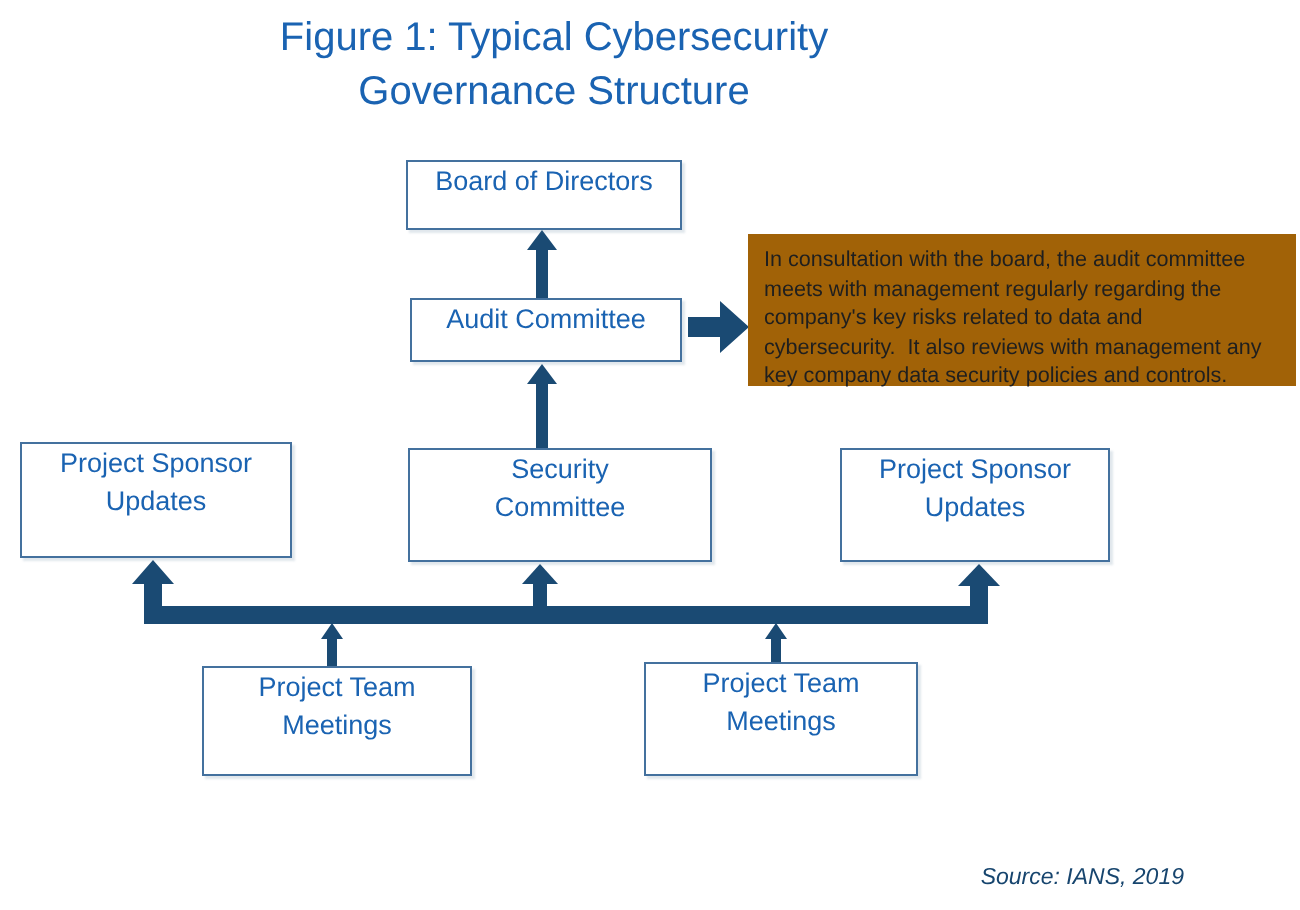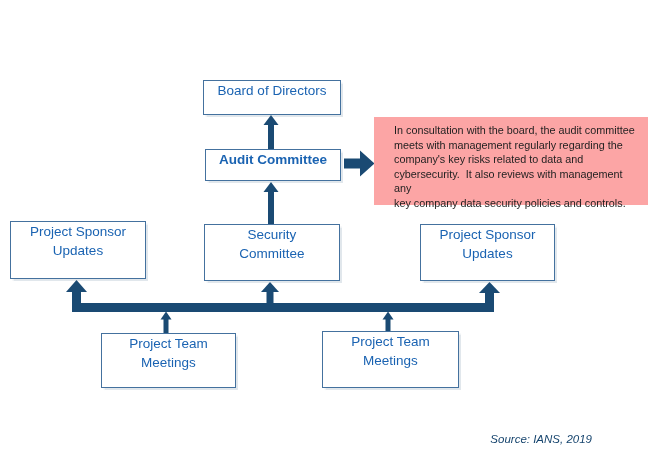--- a/index.html
+++ b/index.html
@@ -35,54 +35,58 @@
     display: flex;
     justify-content: center;
     text-align: center;
     color: #1A63B2;
     font-size: 13.5px;
     line-height: 19px;
     white-space: pre-line;
     box-shadow: 1.5px 1.5px 1px rgba(90,120,150,0.18);
   }
   .node-board    { left: 203px; top: 80px;  width: 138px; height: 35px; }
-  .node-audit    { left: 205px; top: 149px; width: 136px; height: 32px; font-weight: bold; }
-  .node-security { left: 204px; top: 224px; width: 136px; height: 57px; }
+  .node-audit    { left: 205px; top: 149px; width: 136px; height: 32px; }
+  .node-security { left: 204px; top: 224px; width: 152px; height: 57px; }
   .node-sponsor-left  { left: 10px;  top: 221px; width: 136px; height: 58px; }
   .node-sponsor-right { left: 420px; top: 224px; width: 135px; height: 57px; }
   .node-team-left     { left: 101px; top: 333px; width: 135px; height: 55px; }
   .node-team-right    { left: 322px; top: 331px; width: 137px; height: 57px; }
   .annotation {
     position: absolute;
     left: 374px;
     top: 117px;
     width: 274px;
-    height: 88px;
-    background: #fca5a5;
+    height: 76px;
+    background: #a16207;
     box-sizing: border-box;
-    padding: 6px 6px 5px 20px;
+    padding: 6px 6px 5px 8px;
     color: #1F1F1F;
     font-size: 10.8px;
     line-height: 14.6px;
     white-space: pre-wrap;
   }
   .source {
     position: absolute;
     right: 58px;
     top: 433px;
     color: #17456E;
     font-size: 11.5px;
     font-style: italic;
   }
 </style>
 </head>
 <body>
 
 <div class="canvas">
 
+  <div class="title">
+    <div>Figure 1: Typical Cybersecurity</div>
+    <div>Governance Structure</div>
+  </div>
 
   <svg class="connector-svg" width="650" height="455" viewBox="0 0 650 455">
     <g fill="#1A4A73" stroke="none">
 
       <rect x="268" y="122" width="6" height="28"></rect>
       <polygon points="271,115 263.5,125 278.5,125"></polygon>
 
       <rect x="268" y="190" width="6" height="34"></rect>
       <polygon points="271,182 263.5,192 278.5,192"></polygon>
 

